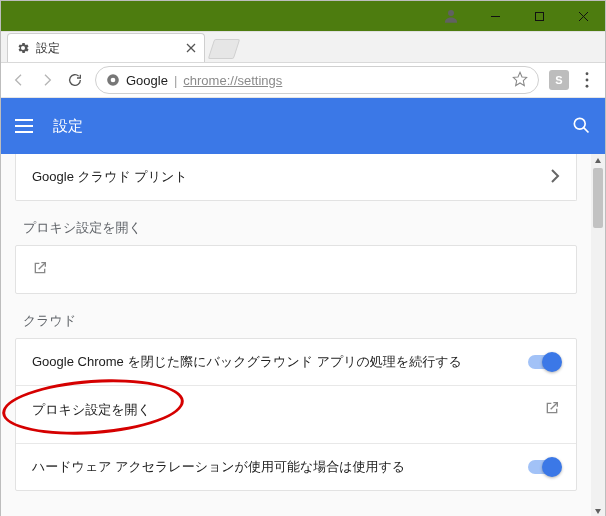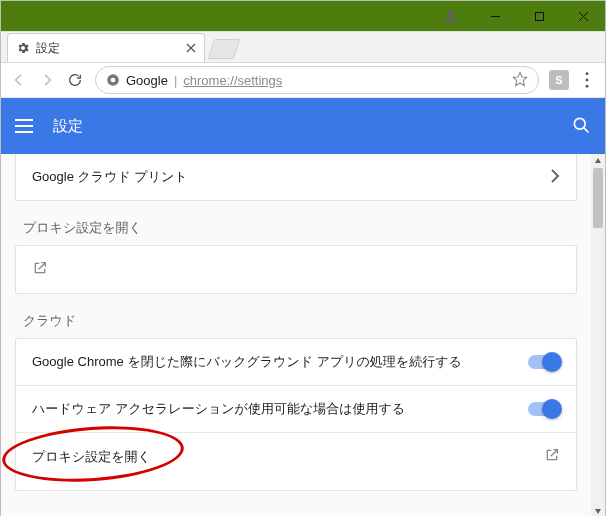--- a/index.html
+++ b/index.html
@@ -365,42 +365,42 @@
 
               <div class="card-row">
                 <div class="row-main">
                   <span class="row-title">Google Chrome を閉じた際にバックグラウンド アプリの処理を続行する</span>
                 </div>
                 <div class="toggle">
                     <div class="knob"></div>
                   </div>
               </div>
 
-              <div class="card-row">
-                <div class="row-main">
-                  <span class="row-title">ハードウェア アクセラレーションが使用可能な場合は使用する</span>
-                </div>
-                <div class="toggle">
-                    <div class="knob"></div>
-                  </div>
-              </div>
-
               <div class="card-row" style="padding-bottom:24px;">
                 <div class="row-main">
                   <span class="row-title">プロキシ設定を開く</span>
                 </div>
                 <span class="open-ic">
                   <svg width="16" height="16" viewBox="0 0 24 24" fill="none" stroke="currentColor" stroke-width="2">
                       <path d="M14 4h6v6"></path>
                       <path d="M20 4 10 14"></path>
                       <path d="M19 13v6H5V5h6"></path>
                     </svg>
                 </span>
 
                 <div class="annot" style="left:-14px; top:-6px; width:176px; height:48px;"></div>
+              </div>
+
+              <div class="card-row">
+                <div class="row-main">
+                  <span class="row-title">ハードウェア アクセラレーションが使用可能な場合は使用する</span>
+                </div>
+                <div class="toggle">
+                    <div class="knob"></div>
+                  </div>
               </div>
 
             </div>
 
           </div>
         </div>
 
         <div class="fake-scrollbar">
           <div class="up">
             <svg width="8" height="8" viewBox="0 0 8 8">

